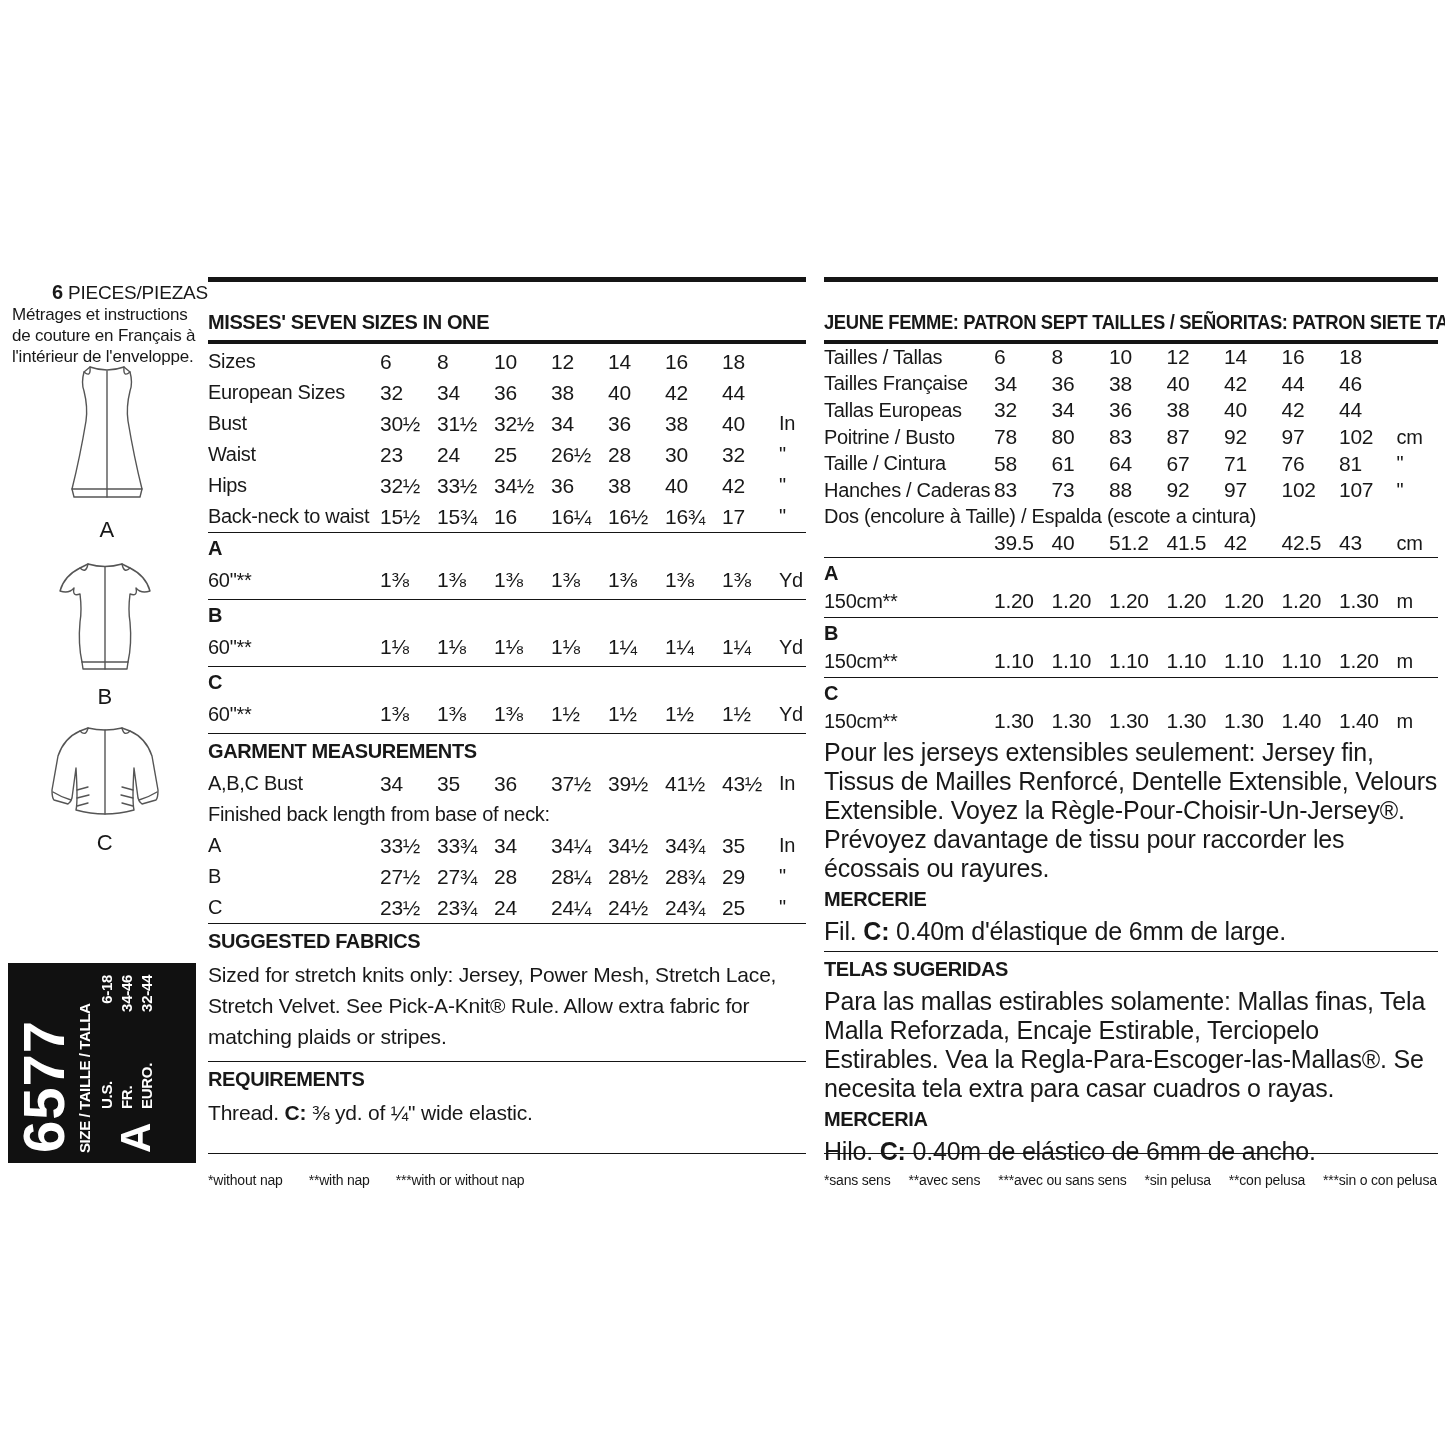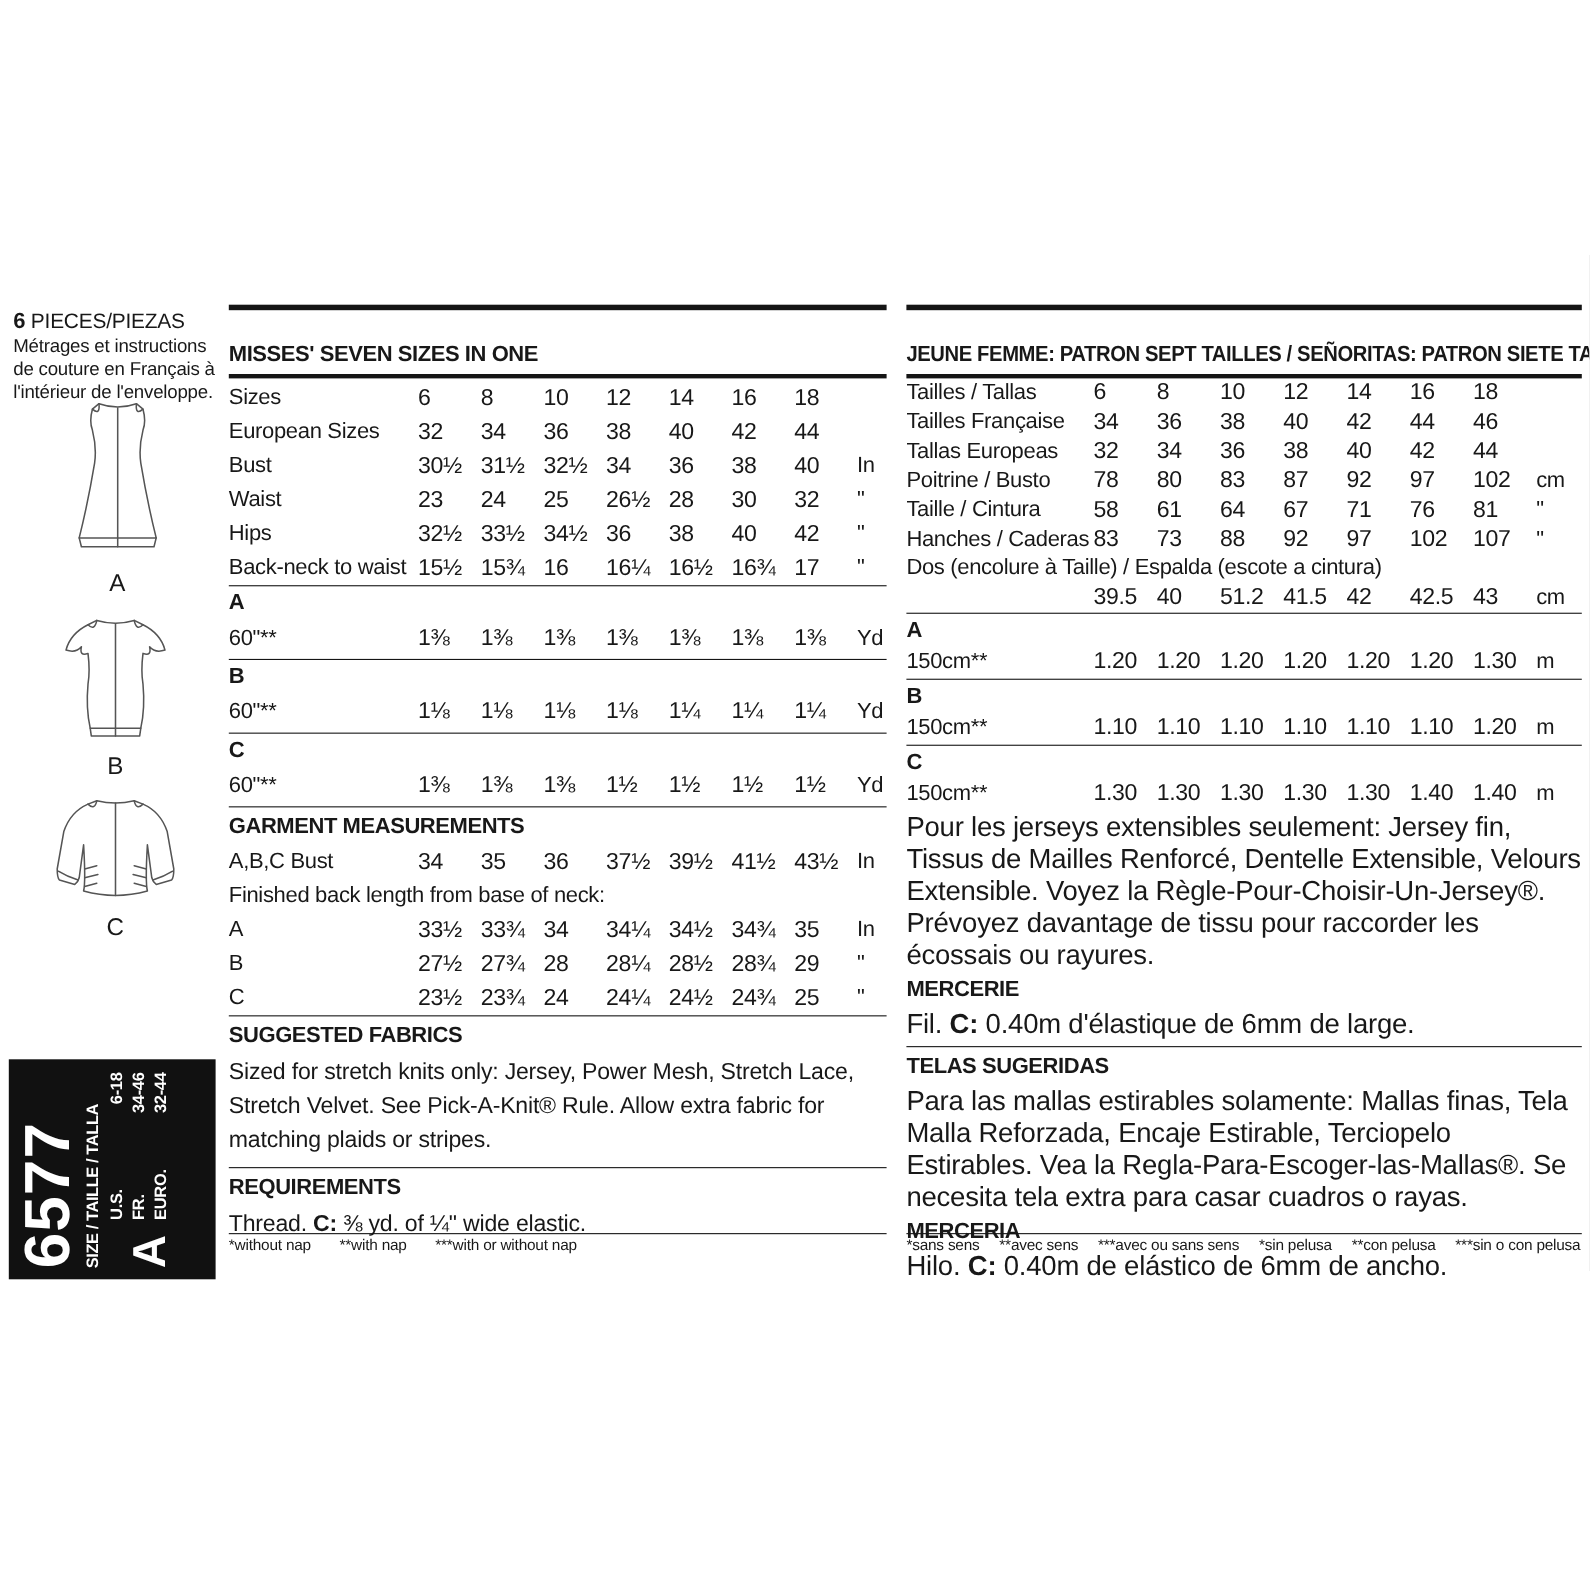--- a/index.html
+++ b/index.html
@@ -3,21 +3,21 @@
 <meta charset="utf-8">
 <style>
   html,body{margin:0;padding:0;background:#e8e8e8;}
   .page{
     position:relative;width:1445px;height:1445px;background:#ffffff;
     font-family:"Liberation Sans","DejaVu Sans",sans-serif;color:#181818;
     overflow:hidden;margin:0 auto;
   }
   
   .sidebar{position:absolute;left:12px;top:281px;width:196px;}
-  .note-head{font-size:19px;line-height:22px;letter-spacing:-0.2px;}
+  .note-head{font-size:19px;line-height:22px;letter-spacing:-0.2px;text-align:right;}
   .note-count{font-weight:bold;font-size:20px;}
   .note-line{font-size:17px;line-height:21px;letter-spacing:-0.2px;}
   .fig{position:absolute;text-align:center;}
   .fig svg{display:block;margin:0 auto;}
   .fig-caption{font-size:22px;margin-top:6px;letter-spacing:0.5px;}
   
   .size-box{position:absolute;left:-4px;top:682px;width:188px;height:200px;background:#111111;overflow:hidden;}
   .size-box-rot{position:absolute;top:0;left:0;width:200px;height:188px;
     transform:rotate(-90deg) translateX(-200px);transform-origin:top left;
     color:#ffffff;padding:8px 10px;box-sizing:border-box;}
@@ -43,21 +43,21 @@
   .col-right .t-sizes{--rh:26.6px;--lw:170px;--cw:57.5px;margin-top:0;}
   .sec{border-top:1.7px solid #151515;}
   .sec-letter{font-weight:bold;font-size:20px;padding-top:4px;height:24px;line-height:22px;}
   .col-left .yard-row{height:38px;}
   .col-right .yard-row{--lw:170px;--cw:57.5px;height:31px;}
   .sec-title{border-top:1.7px solid #151515;font-weight:bold;font-size:20px;letter-spacing:-0.4px;padding:6px 0 5px;}
   .sec-title.no-rule{border-top:none;}
   .col-left .t-garment{--rh:31px;}
   .para{font-size:21px;line-height:31px;letter-spacing:-0.2px;margin:1px 0 9px;}
   .col-right .para{font-size:25px;line-height:29px;margin:1px 0 5px;}
-  .foot{position:absolute;top:844px;left:0;right:0;border-top:1.7px solid #151515;padding-top:1px;}
+  .foot{position:absolute;top:876px;left:0;right:0;border-top:1.7px solid #151515;padding-top:18px;}
   .foot-row{display:flex;font-size:14px;letter-spacing:-0.2px;}
   .fn{margin-right:26px;white-space:nowrap;}
   .fn-group{display:flex;}
   .fn-group .fn{margin-right:18px;}
   .fn-group.right{margin-left:auto;}
   .fn-group.right .fn:last-child{margin-right:12px;}
   b{font-weight:bold;}
 </style>
 </head>
 <body>

